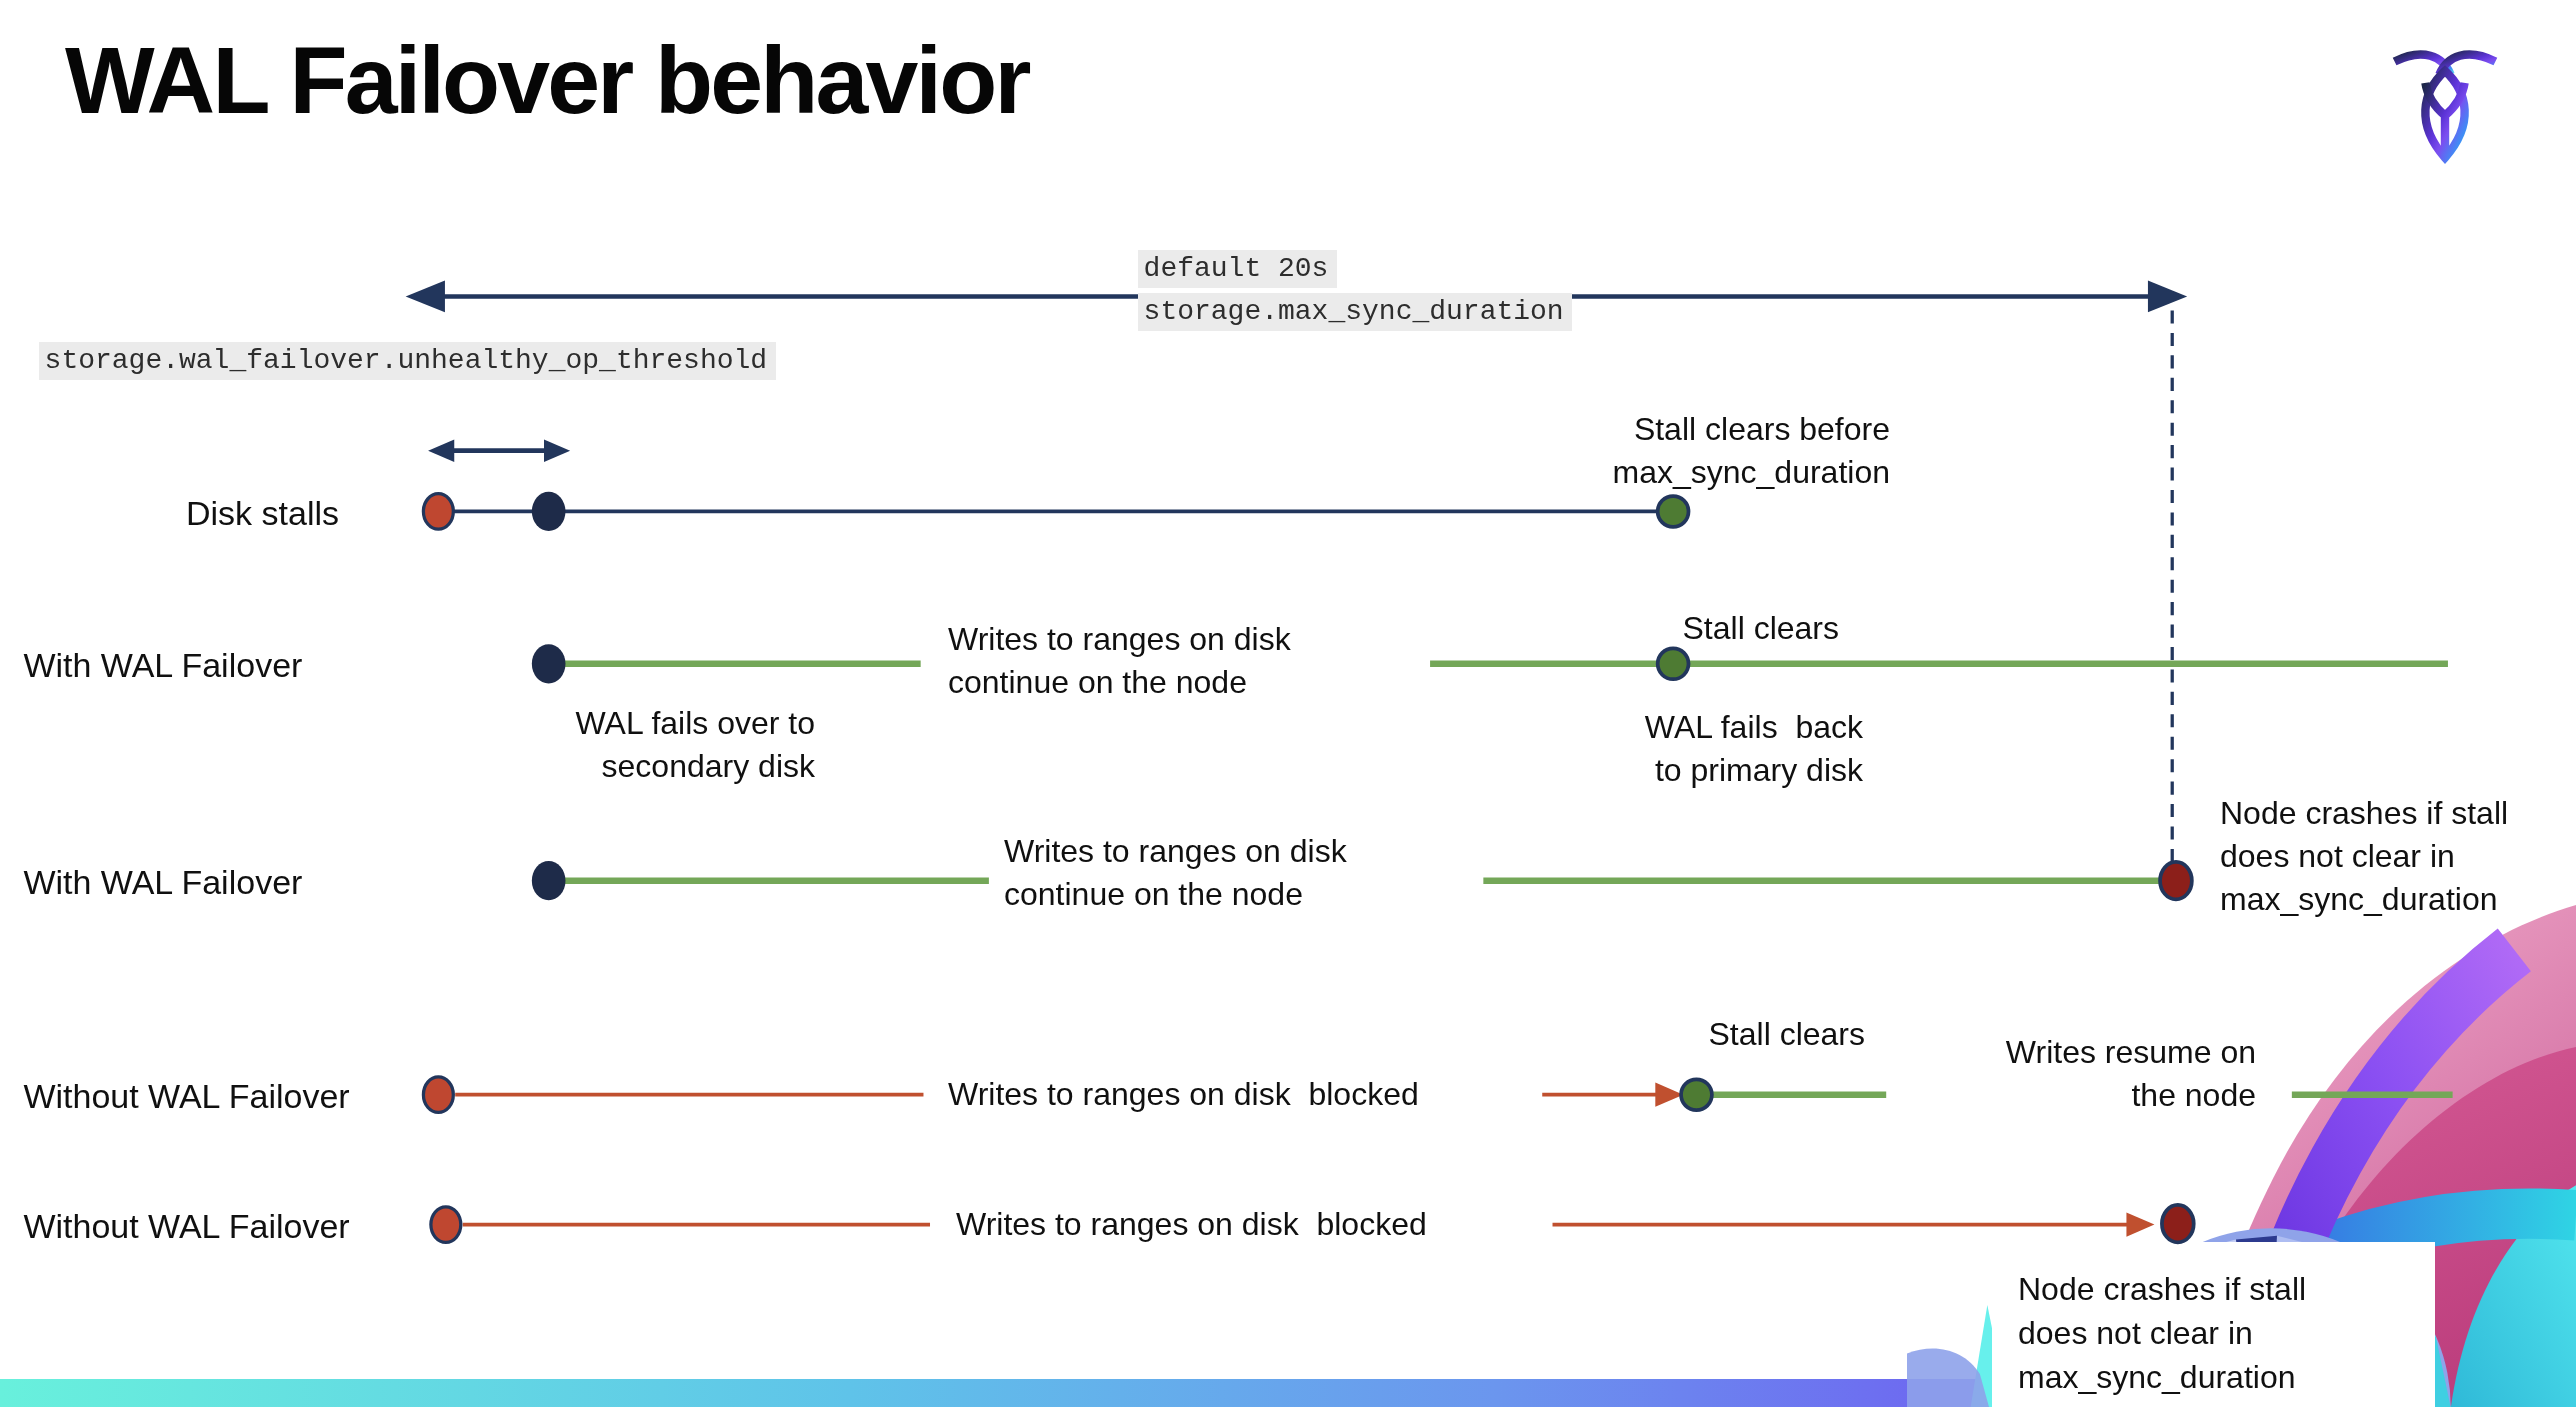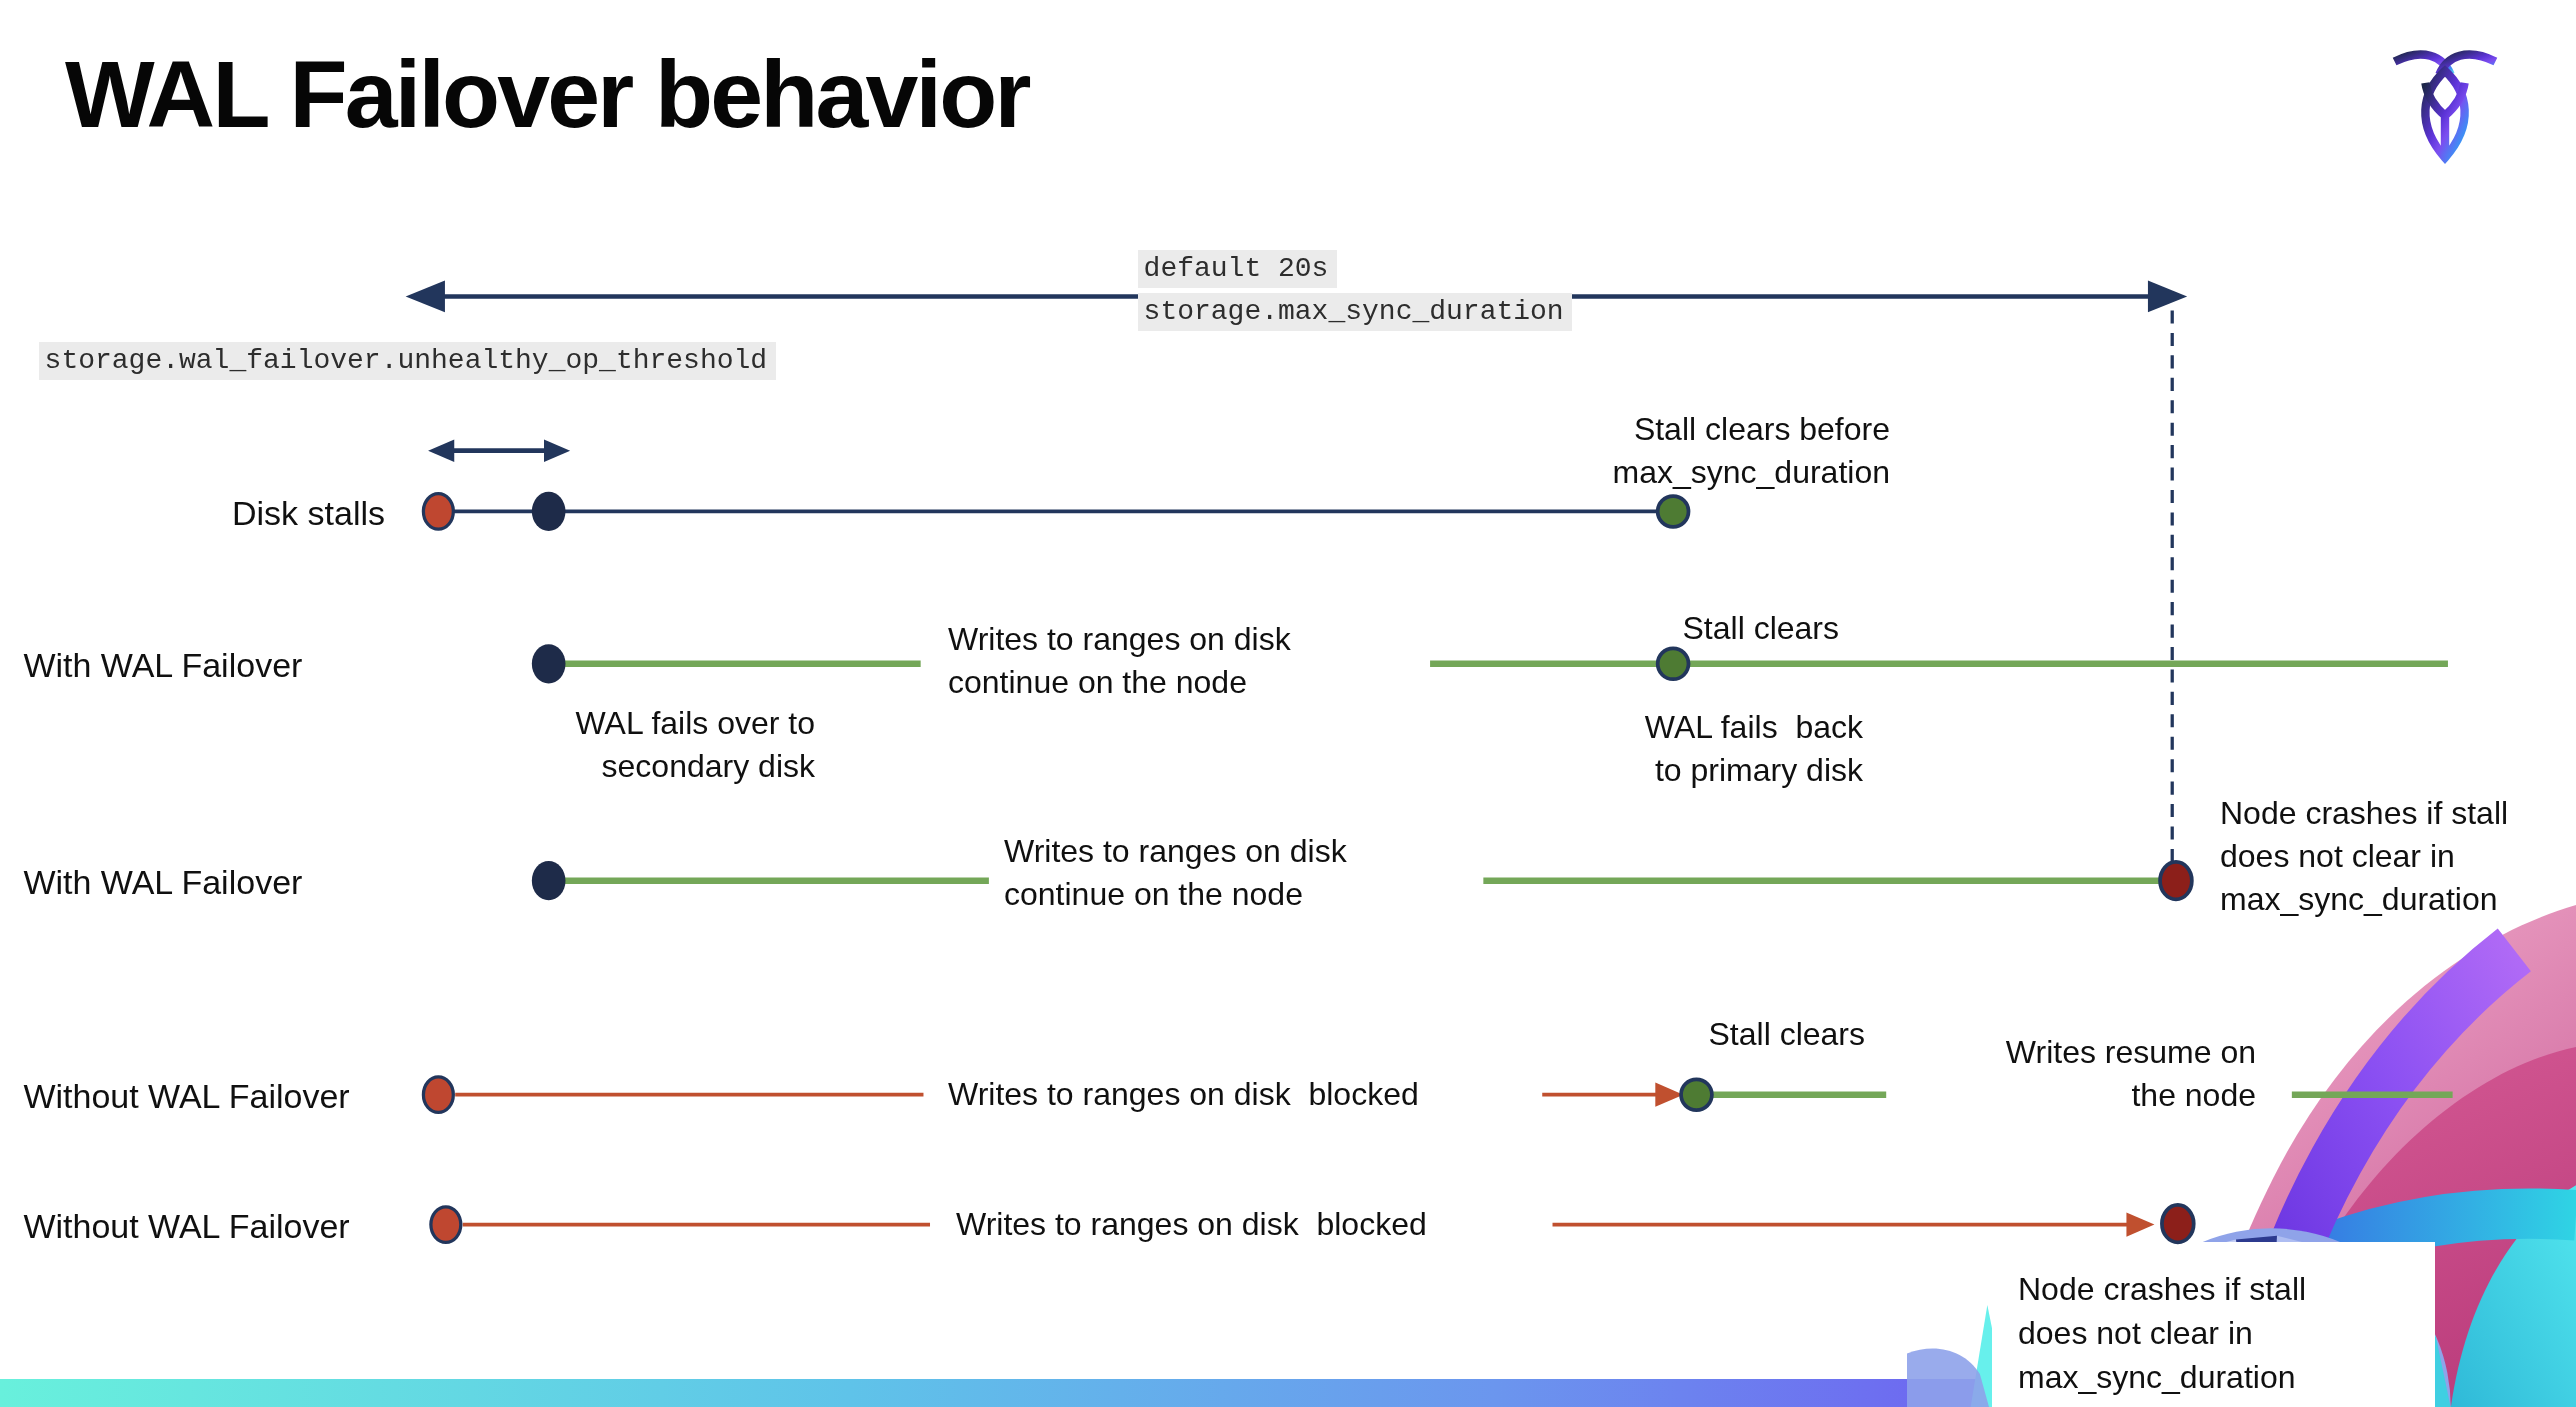--- a/index.html
+++ b/index.html
@@ -9,40 +9,40 @@
     font-family:"Liberation Sans", sans-serif; color:#141414;
   }
   .abs { position:absolute; }
   .title {
     font-size:95px; font-weight:800; letter-spacing:-2.8px; color:#060606;
     z-index:5; white-space:nowrap;
   }
   .rowlabel { font-size:34px; z-index:5; white-space:nowrap; color:#101010; }
   .note { font-size:32px; line-height:43px; white-space:pre-wrap; z-index:5; color:#101010; }
   .center { text-align:right; }
-  .right { text-align:right; }
+  .right { text-align:center; }
   .mono-block { z-index:6; }
   .mono-line { font-family:"Liberation Mono", monospace; font-size:28px; color:#2d2d2d; line-height:28px; }
   .mono-line span { background:#ebebeb; padding:4.7px 8.4px 5.6px 5.6px; display:inline-block; }
   .mono-line + .mono-line { margin-top:4.7px;font-family:Liberation Mono, monospace; }
   #connectors { left:0; top:0; z-index:4; }
   #artwork { z-index:2; }
   #bottom-bar {
     left:0; top:1379px; width:2576px; height:29px; z-index:1;
     background:linear-gradient(90deg,#68f0dc 0%,#5fc3e9 33%,#6b96ee 58%,#6e5cf1 80%,#7438f4 100%);
   }
   #crash-box {
     left:1992px; top:1242px; width:443px; height:165px; background:#ffffff; z-index:3;
   }
   #crash-box .note { position:absolute; left:26px; top:25px; line-height:44px; }
 </style>
 </head>
 <body>
 
-<div class="abs title" style="left:65px; top:40px;">WAL Failover behavior</div>
+<div class="abs title" style="left:65px; top:26px;">WAL Failover behavior</div>
 
 <svg class="abs" style="left:2389px; top:42px; z-index:5;" width="112" height="123" viewBox="0 0 120 130">
   <defs>
     <linearGradient id="gLogo" x1="0" y1="0" x2="1" y2="1">
       <stop offset="0" stop-color="#1d2749"></stop>
       <stop offset="0.45" stop-color="#5c33d6"></stop>
       <stop offset="0.62" stop-color="#7c4df0"></stop>
       <stop offset="0.85" stop-color="#3f8df5"></stop>
       <stop offset="1" stop-color="#59e1f2"></stop>
     </linearGradient>

